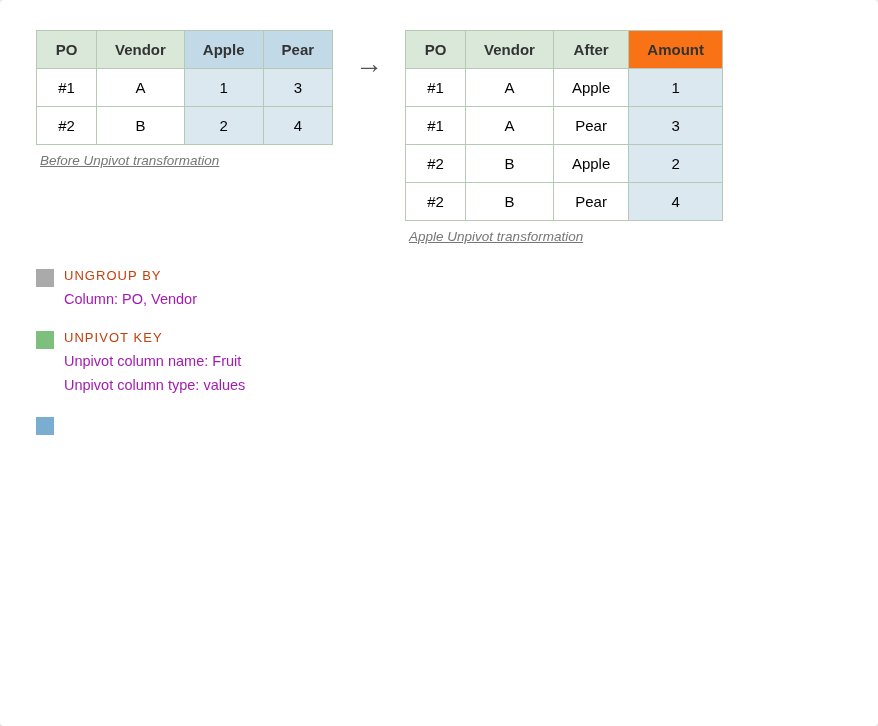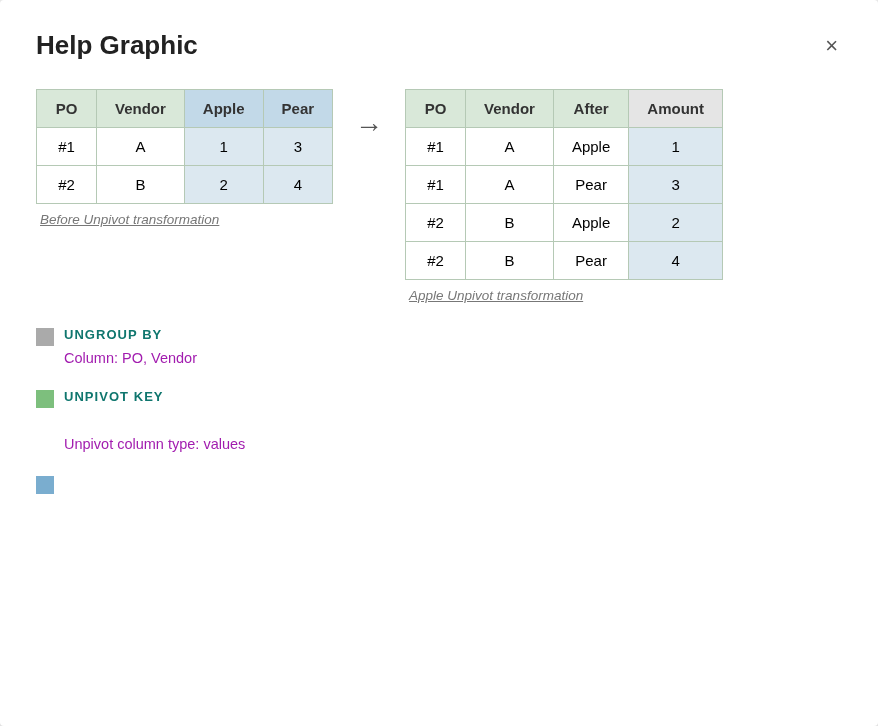--- a/index.html
+++ b/index.html
@@ -87,21 +87,21 @@
       font-weight: 600;
       color: #333;
     }
     .after-table td {
       background: #fff;
     }
     .after-table td.blue-col {
       background: #dce8f0;
     }
     .after-table th.blue-col {
-      background: #e5e5e5;
+      background: #f97316;
     }
 
     
     .arrow-container {
       display: flex;
       align-items: center;
       justify-content: center;
       padding: 0 18px;
       padding-top: 20px;
     }
@@ -135,44 +135,40 @@
       margin-right: 10px;
       margin-top: 1px;
     }
     .desc-icon.gray { background: #aaa; }
     .desc-icon.green { background: #7dbf7d; }
     .desc-icon.blue { background: #7aadcf; }
 
     .desc-content {}
     .desc-label {
       font-size: 13px;
-      font-weight: 700;
+      font-weight: 400;
       letter-spacing: 0.08em;
-      color: #0f766e;
+      color: #c2410c;
       text-transform: uppercase;
       margin-bottom: 4px;
     }
     .desc-text {
       font-size: 14.5px;
       color: #a21caf;
       line-height: 1.7;
     }
 
     .divider-row {
       border-top: 1px dashed #ccc;
     }
   </style>
 </head>
 <body>
 
 <div class="dialog">
-  <div class="dialog-header">
-    <span class="dialog-title">Help Graphic</span>
-    <button class="close-btn">×</button>
-  </div>
 
   <div class="tables-row">
 
     <div class="table-wrapper">
       <table class="before-table">
         <thead>
           <tr>
             <th>PO</th>
             <th>Vendor</th>
             <th class="blue-col">Apple</th>
@@ -250,21 +246,21 @@
         <div class="desc-label">UNGROUP BY</div>
         <div class="desc-text">Column: PO, Vendor</div>
       </div>
     </div>
 
     <div class="desc-item">
       <div class="desc-icon green"></div>
       <div class="desc-content">
         <div class="desc-label">UNPIVOT KEY</div>
         <div class="desc-text">
-          <br>
+          <span>Unpivot column name: Fruit</span><br>
           <span>Unpivot column type: values</span><br>
         </div>
       </div>
     </div>
 
     <div class="desc-item">
       <div class="desc-icon blue"></div>
     </div>
 
   </div>

